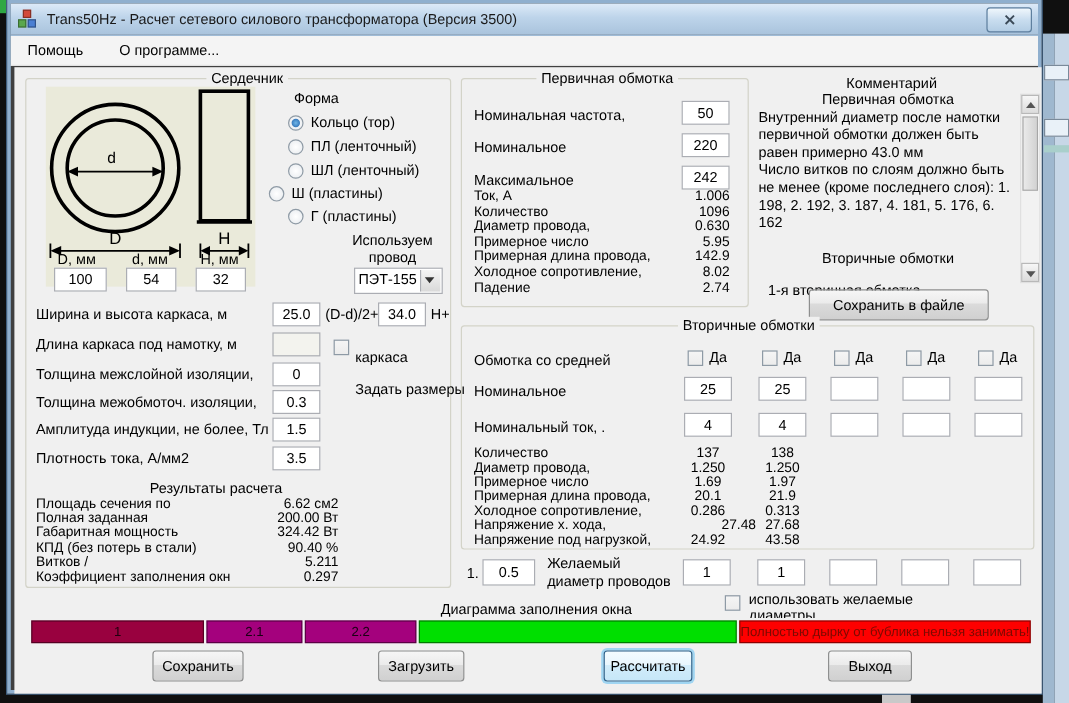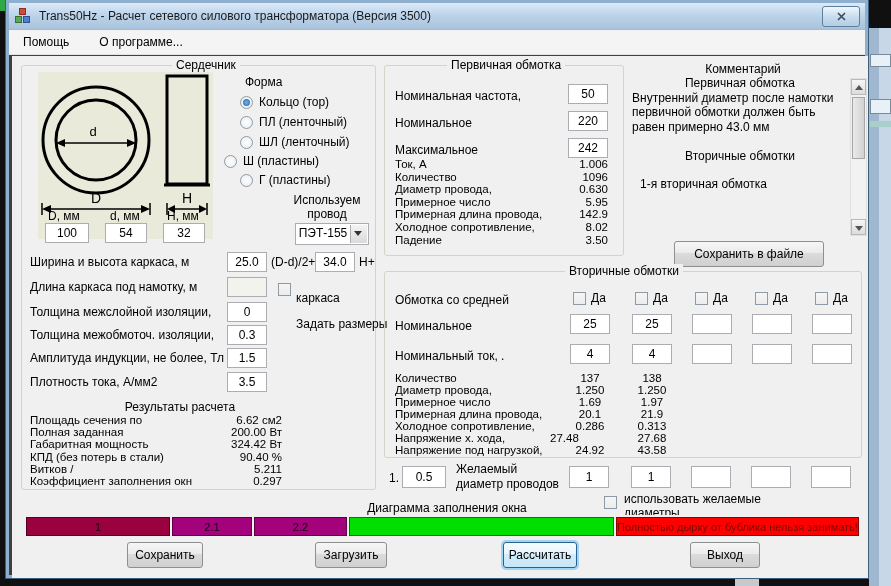--- a/index.html
+++ b/index.html
@@ -257,29 +257,30 @@
         <div class="kvrow" style="height:12.6px;">
             <span>Примерная длина провода,</span>
             <span>142.9</span>
           </div>
         <div class="kvrow" style="height:12.6px;">
             <span>Холодное сопротивление,</span>
             <span>8.02</span>
           </div>
         <div class="kvrow" style="height:12.6px;">
             <span>Падение</span>
-            <span>3.50</span>
+            <span>2.74</span>
           </div>
       </div>
     </div>
 
     <span class="label" style="left:620px;top:6px;width:222px;text-align:center;">Комментарий</span>
     <div style="position:absolute;left:620px;top:20px;width:216px;">
       <div class="comment-line" style="text-align:center;">Первичная обмотка</div>
       <div class="comment-line">Внутренний диаметр после намотки первичной обмотки должен быть равен примерно 43.0 мм</div>
+      <div class="comment-line">Число витков по слоям должно быть не менее (кроме последнего слоя): 1. 198, 2. 192, 3. 187, 4. 181, 5. 176, 6. 162</div>
       <div class="comment-line" style="text-align:center;margin-top:15px;">Вторичные обмотки</div>
       <div class="comment-line" style="margin-top:13px;padding-left:8px;">1-я вторичная обмотка</div>
     </div>
     <div class="vscroll" style="left:838px;top:22px;height:158px;">
       <span class="scroll-btn" style="top:0;">
           <span class="tri-up-s"></span>
         </span>
       <span class="scroll-thumb" style="top:18px;height:62px;"></span>
       <span class="scroll-btn" style="top:140px;">
           <span class="tri-down-s"></span>
@@ -342,21 +343,21 @@
 
       <span class="label dense" style="left:10px;top:136px;">Примерная длина провода,</span>
       <span class="label dense" style="left:165px;top:136px;width:80px;text-align:center;">20.1</span>
       <span class="label dense" style="left:227px;top:136px;width:80px;text-align:center;">21.9</span>
 
       <span class="label dense" style="left:10px;top:148px;">Холодное сопротивление,</span>
       <span class="label dense" style="left:165px;top:148px;width:80px;text-align:center;">0.286</span>
       <span class="label dense" style="left:227px;top:148px;width:80px;text-align:center;">0.313</span>
 
       <span class="label dense" style="left:10px;top:160px;">Напряжение х. хода,</span>
-      <span class="label dense" style="left:165px;top:160px;width:80px;text-align:left;">27.48</span>
+      <span class="label dense" style="left:165px;top:160px;width:80px;text-align:right;">27.48</span>
       <span class="label dense" style="left:227px;top:160px;width:80px;text-align:center;">27.68</span>
 
       <span class="label dense" style="left:10px;top:172px;">Напряжение под нагрузкой,</span>
       <span class="label dense" style="left:165px;top:172px;width:80px;text-align:center;">24.92</span>
       <span class="label dense" style="left:227px;top:172px;width:80px;text-align:center;">43.58</span>
     </div>
 
     <span class="label" style="left:377px;top:415px;">1.</span>
     <div class="textbox" style="left:390px;top:410px;width:44px;height:22px;line-height:20px;">0.5</div>
     <span class="label" style="left:444px;top:406px;">Желаемый</span>

